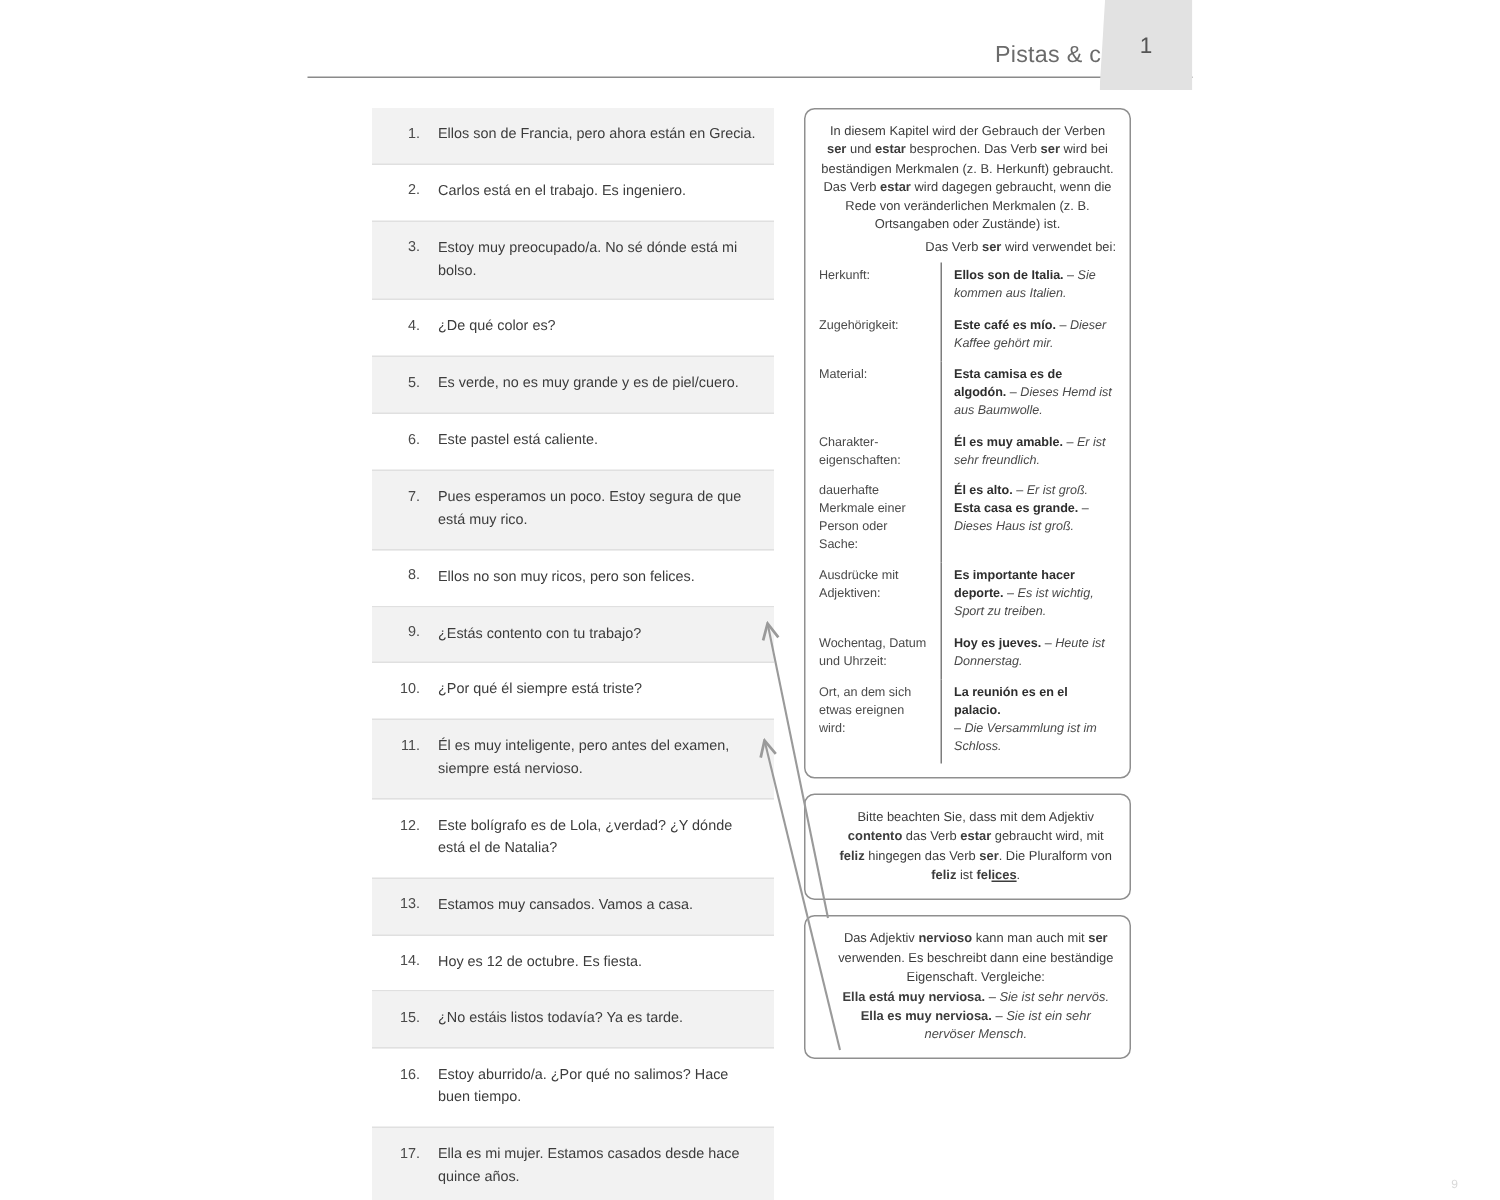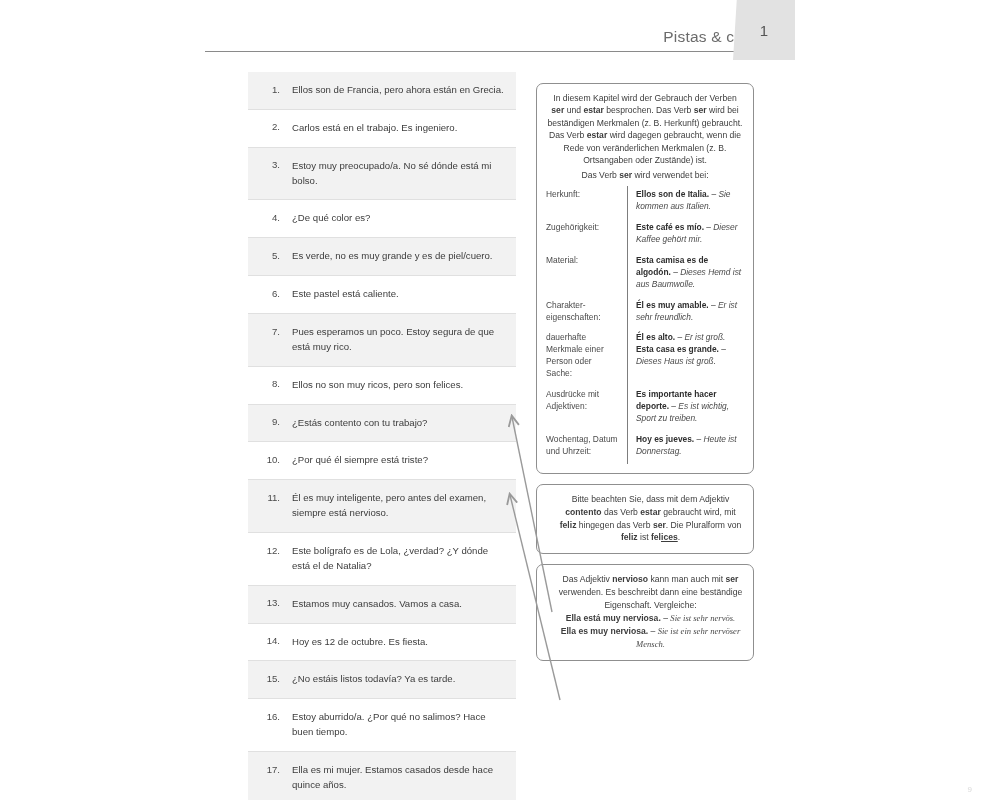--- a/index.html
+++ b/index.html
@@ -97,42 +97,42 @@
     padding-left: 12px;
     font-size: 9.6px;
     line-height: 1.55;
     color: #3c3c3c;
   }
 
   
   .info-col {
     position: absolute;
     left: 536px;
-    top: 83px;
+    top: 72px;
     width: 218px;
   }
   .info-box {
     box-sizing: border-box;
     border: 1.2px solid #8f8f8f;
     border-radius: 7px;
     background: #ffffff;
     padding: 8px 9px 9px 9px;
     margin-bottom: 10px;
   }
   .info-intro {
     font-size: 8.6px;
     line-height: 1.45;
     text-align: center;
     color: #3c3c3c;
   }
   .info-intro b { font-weight: bold; }
   .info-lead {
     font-size: 8.6px;
     line-height: 1.45;
-    text-align: center;
+    text-align: right;
     color: #3c3c3c;
     margin-top: 2px;
   }
 
   
   .ser-table {
     width: 100%;
     border-collapse: collapse;
     margin-top: 5px;
   }
@@ -156,21 +156,21 @@
   .ser-ex i { font-style: italic; color: #4a4a4a; }
 
   .note-box {
     font-size: 8.6px;
     line-height: 1.5;
     text-align: center;
     color: #3c3c3c;
     padding-left: 20px;
   }
   .note-box b { font-weight: bold; }
-  .note-box i { font-style: italic; color: #4a4a4a; font-family: Liberation Serif, serif; }
+  .note-box i { font-style: italic; color: #4a4a4a; }
   .u { text-decoration: underline; }
 
   
   .arrows {
     position: absolute;
     left: 0; top: 0;
     width: 1000px; height: 800px;
     pointer-events: none;
   }
 
@@ -294,20 +294,24 @@
               <td class="ser-label">dauerhafte Merkmale einer Person oder Sache:</td>
               <td class="ser-ex"><b>Él es alto.</b> – <i>Er ist groß.</i><br><b>Esta casa es grande.</b> – <i>Dieses Haus ist groß.</i></td>
             </tr>
             <tr>
               <td class="ser-label">Ausdrücke mit Adjektiven:</td>
               <td class="ser-ex"><b>Es importante hacer deporte.</b> – <i>Es ist wichtig, Sport zu treiben.</i></td>
             </tr>
             <tr>
               <td class="ser-label">Wochentag, Datum und Uhrzeit:</td>
               <td class="ser-ex"><b>Hoy es jueves.</b> – <i>Heute ist Donnerstag.</i></td>
+            </tr>
+            <tr>
+              <td class="ser-label">Ort, an dem sich etwas ereignen wird:</td>
+              <td class="ser-ex"><b>La reunión es en el palacio.</b><br>– <i>Die Versammlung ist im Schloss.</i></td>
             </tr>
           </tbody>
       </table>
     </div>
 
     <div class="info-box note-box" id="note-contento">Bitte beachten Sie, dass mit dem Adjektiv <b>contento</b> das Verb <b>estar</b> gebraucht wird, mit <b>feliz</b> hingegen das Verb <b>ser</b>. Die Pluralform von <b>feliz</b> ist <b>fel</b><b><span class="u">ices</span></b>.</div>
 
     <div class="info-box note-box" id="note-nervioso">Das Adjektiv <b>nervioso</b> kann man auch mit <b>ser</b> verwenden. Es beschreibt dann eine beständige Eigenschaft. Vergleiche:<br><b>Ella está muy nerviosa.</b> – <i>Sie ist sehr nervös.</i><br><b>Ella es muy nerviosa.</b> – <i>Sie ist ein sehr nervöser Mensch.</i></div>
 
   </div>

